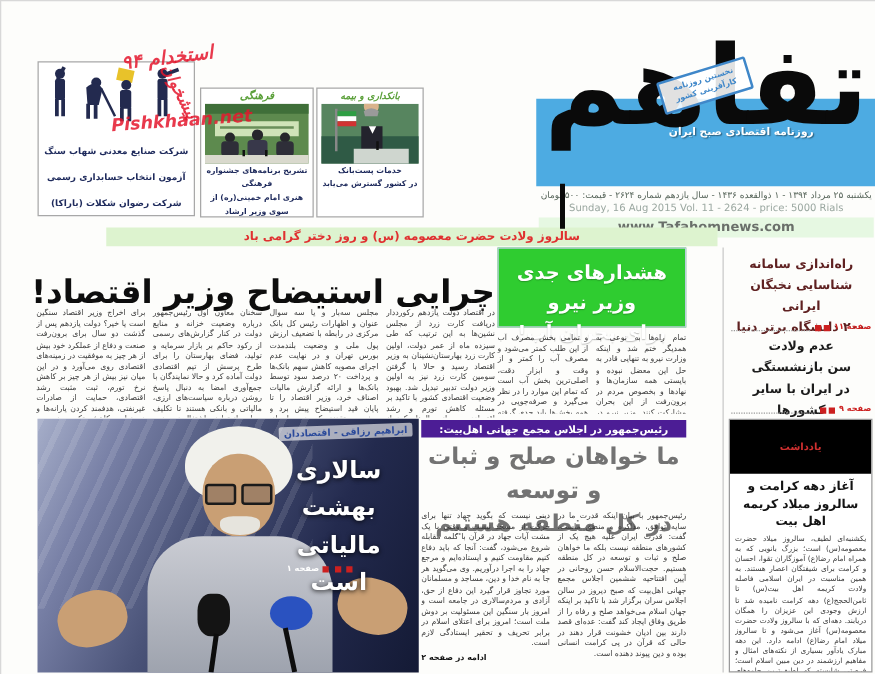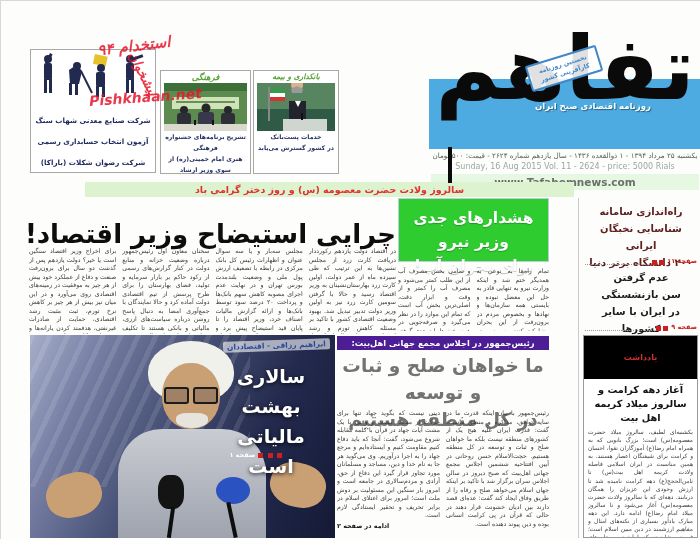--- a/index.html
+++ b/index.html
@@ -259,21 +259,21 @@
     <div>۲۰۰ دانشگاه برتر دنیا</div>
   </div>
   <div class="abs sb-ref" id="sbref1">
     <span class="lbl">صفحه ۱۱</span>
     <span class="sq"></span>
     <span class="sq"></span>
     <span class="lead"></span>
   </div>
 
   <div class="abs sb-item" id="sb2">
-    <div>عدم گرفتن</div>
+    <div>عدم ولادت</div>
     <div>سن بازنشستگی</div>
     <div>در ایران با سایر کشورها</div>
   </div>
   <div class="abs sb-ref" id="sbref2">
     <span class="lbl">صفحه ۹</span>
     <span class="sq"></span>
     <span class="sq"></span>
     <span class="lead"></span>
   </div>
 

